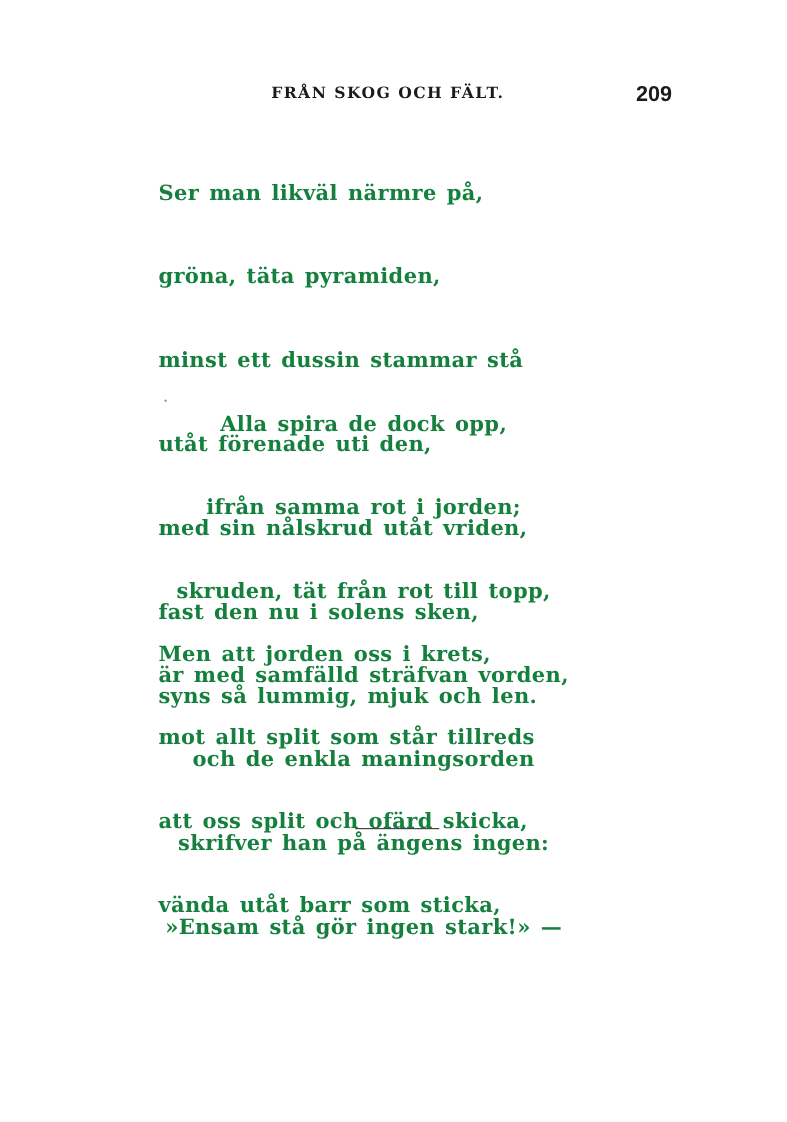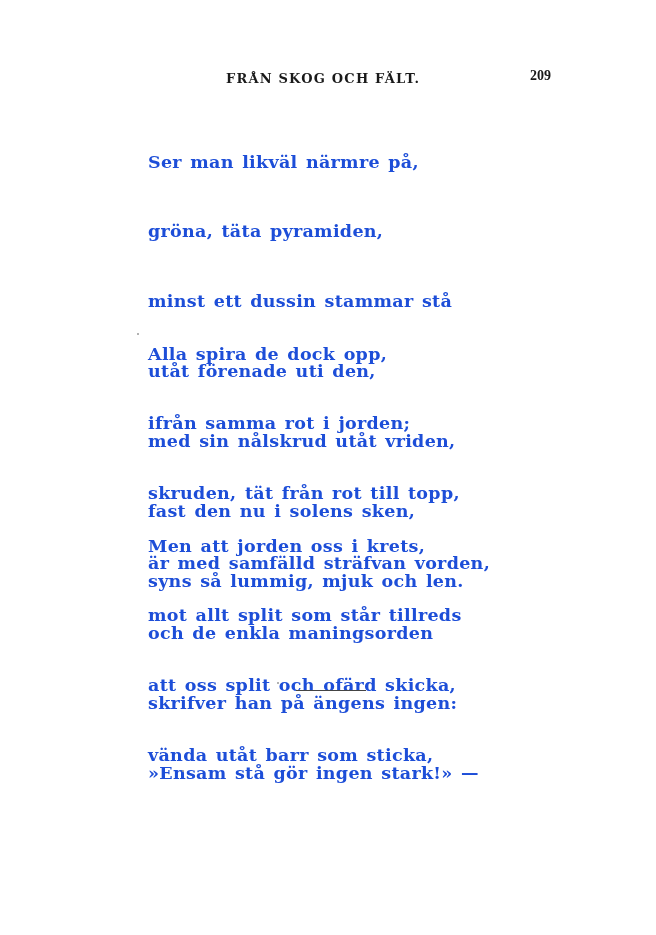--- a/index.html
+++ b/index.html
@@ -1,23 +1,23 @@
 <!DOCTYPE html>
 <html><head>
   <meta charset="utf-8">
   <style>
     html, body { margin: 0; padding: 0; background: #ffffff; }
     body { width: 656px; height: 935px; position: relative; overflow: hidden; }
     .page { position: absolute; left: 0; top: 0; width: 585px; height: 935px; background: #ffffff; color: #111; }
     .running-head { position: absolute; top: 71px; left: 226px; font-family: "DejaVu Serif", serif; font-size: 13px; font-weight: bold; letter-spacing: 1.2px; color: #1a1a1a; }
-    .page-number { position: absolute; top: 68px; left: 530px; font-family: Liberation Serif, serif; font-size: 14px; font-weight: bold; color: #1a1a1a; }
-    .stanza { position: absolute; left: 148px; font-family: "DejaVu Serif", serif; font-size: 17.5px; font-weight: bold; line-height: 23.3px; color: #1d4ed8; white-space: pre; letter-spacing: 0.3px; word-spacing: 2px; }
+    .page-number { position: absolute; top: 68px; left: 530px; font-family: Liberation Sans, sans-serif; font-size: 18px; font-weight: bold; color: #1a1a1a; }
+    .stanza { position: absolute; left: 132px; font-family: "DejaVu Serif", serif; font-size: 17.5px; font-weight: bold; line-height: 23.3px; color: #15803d; white-space: pre; letter-spacing: 0.3px; word-spacing: 2px; }
     .stanza .line { display: block; }
     #stanza-1 { top: 104px; }
-    #stanza-2 { top: 296px; }
+    #stanza-2 { top: 296px; text-align: center; }
     #stanza-3 { top: 488px; }
     .rule { position: absolute; top: 690px; left: 296px; width: 70px; height: 1px; background: #444; }
     .speck { position: absolute; width: 2px; height: 2px; background: #999; border-radius: 1px; }
     .footer { position: absolute; top: 880px; left: 426px; display: flex; align-items: baseline; }
     .footer .digitized { font-family: "Liberation Sans", sans-serif; font-size: 10.5px; color: #222; margin-right: 2px; }
     .footer .google { font-family: "Liberation Serif", serif; font-size: 25px; color: #222; letter-spacing: 0.5px; }
   </style>
 </head>
 <body>
 

